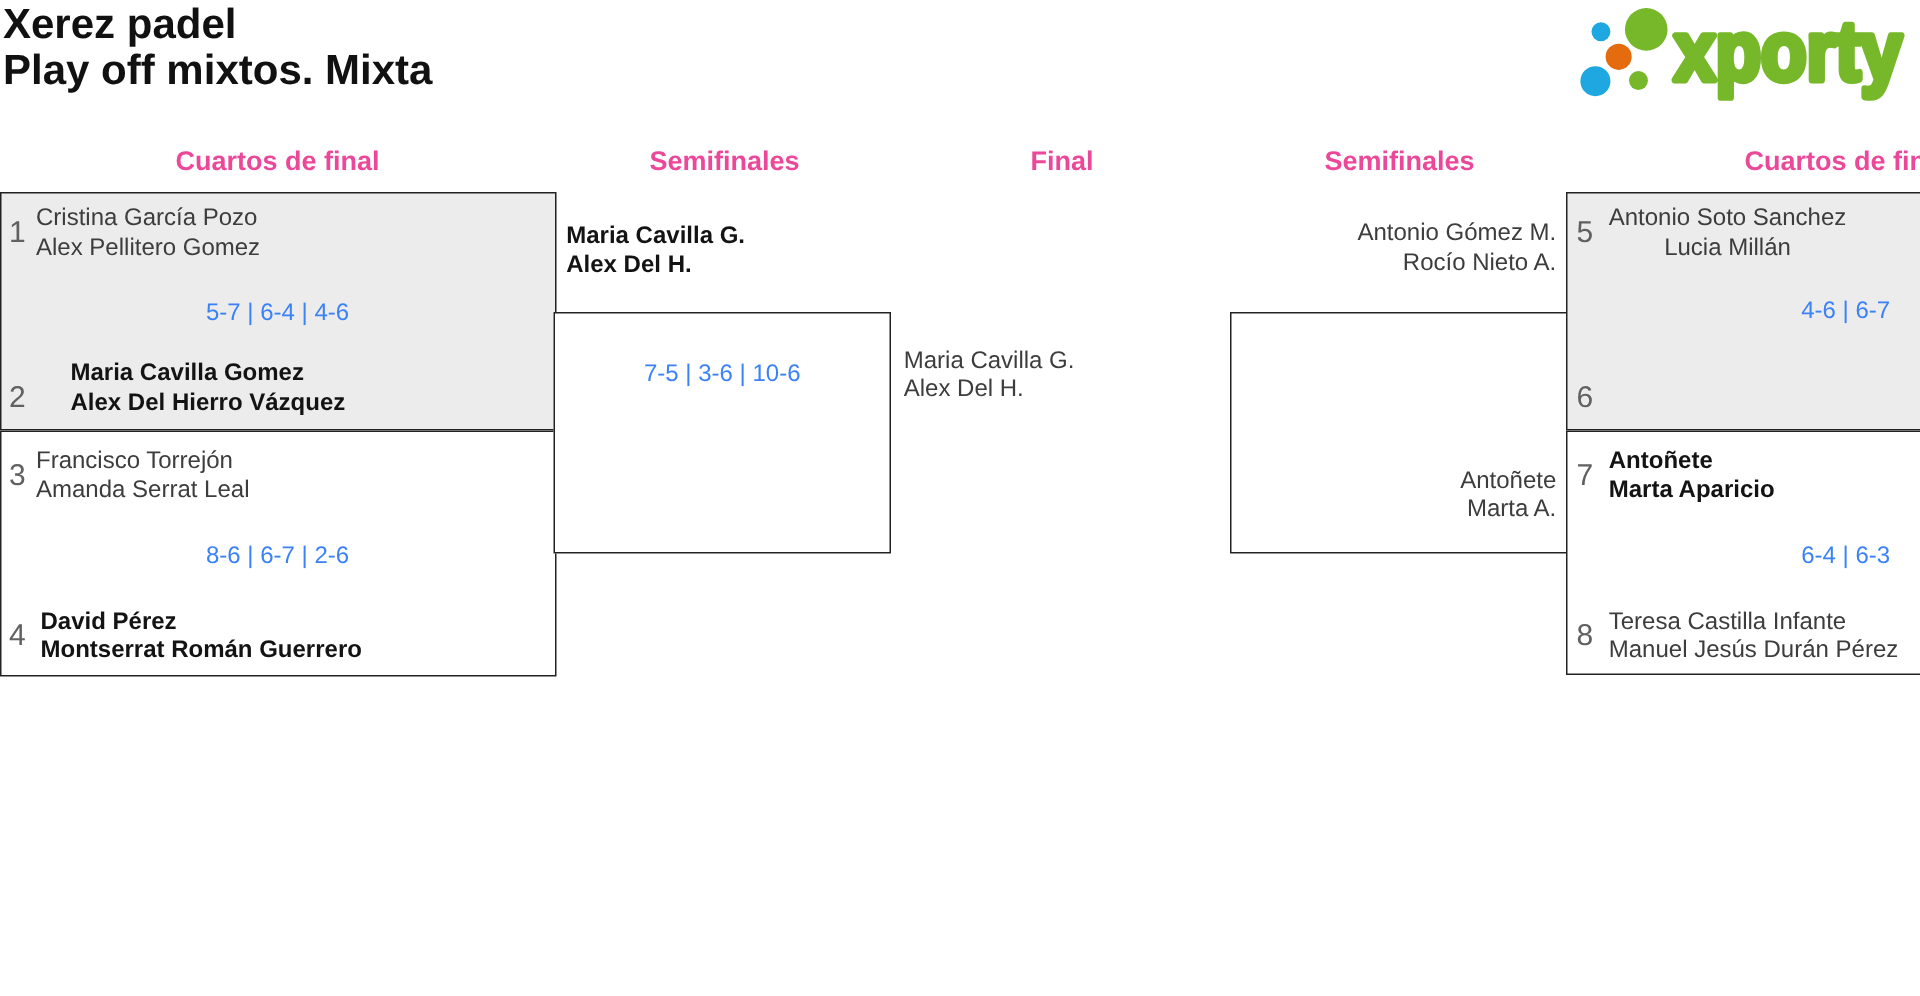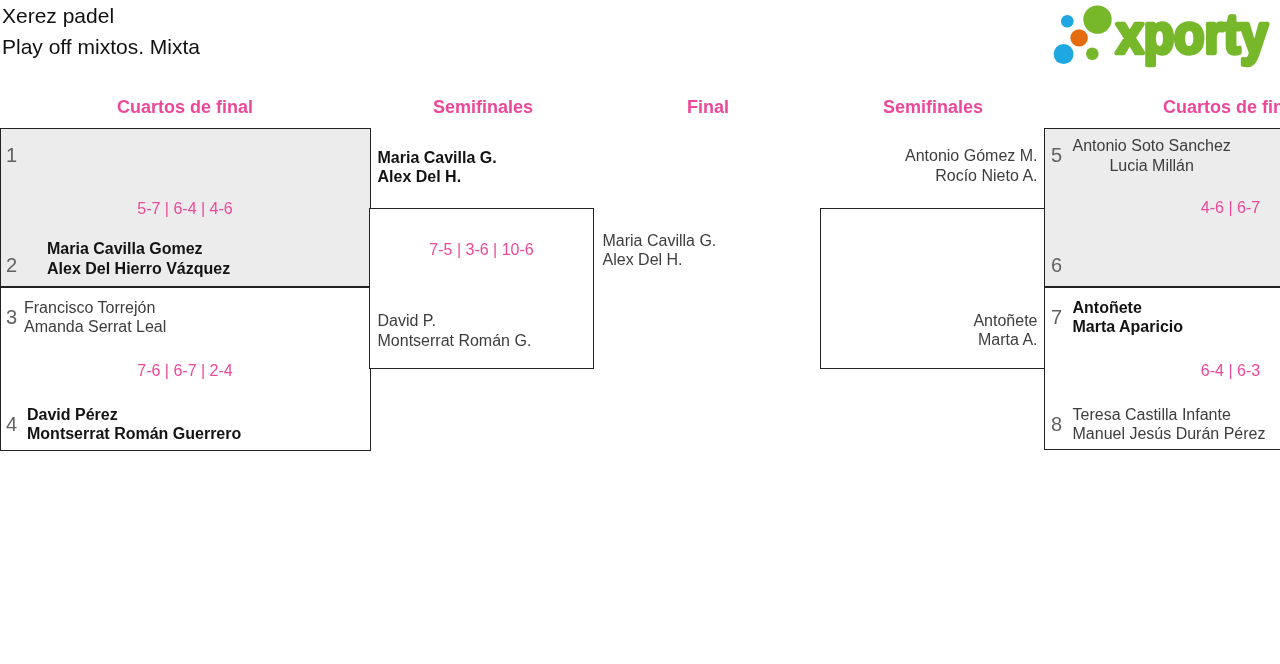--- a/index.html
+++ b/index.html
@@ -3,24 +3,24 @@
 <meta charset="utf-8">
 <style>
   html,body { margin:0; padding:0; background:#fff; }
   #stage { position:relative; width:1280px; height:664px; overflow:hidden;
            font-family:"Liberation Sans", sans-serif; background:#fff; }
   .box { position:absolute; border:1.5px solid #222; box-sizing:border-box; background:#fff; }
   .grey { background:#ececec; }
   .t { position:absolute; font-size:16px; line-height:19.5px; color:#3d3d3d; white-space:pre; }
   .b { font-weight:bold; color:#131313; }
   .ra { text-align:right; }
-  .score { position:absolute; font-size:16px; line-height:19.5px; color:#ec4899; text-align:center; }
+  .score { position:absolute; font-size:16px; line-height:19.5px; color:#3b82f6; text-align:center; }
   .seed { position:absolute; font-size:20px; line-height:23px; color:#616161; }
   .hdr { position:absolute; top:97px; font-size:18px; line-height:20px; font-weight:bold; color:#ec4899; text-align:center; white-space:pre; }
-  .title { position:absolute; left:2px; top:0; font-size:21px; line-height:31px; font-weight:normal; color:#111; }
+  .title { position:absolute; left:2px; top:0; font-size:28px; line-height:31px; font-weight:bold; color:#111; }
 </style>
 </head>
 <body>
 <div id="stage">
   <div class="title">Xerez padel<br>Play off mixtos. Mixta</div>
 
   <svg style="position:absolute;left:1040px;top:0" width="240" height="80" viewBox="0 0 240 80">
     <circle cx="27.3" cy="21.2" r="6.3" fill="#1ea7e1"></circle>
     <circle cx="57.5" cy="19.6" r="14.2" fill="#76b82a"></circle>
     <circle cx="39.1" cy="37.9" r="8.7" fill="#e56b0f"></circle>
@@ -36,33 +36,33 @@
   <div class="hdr" style="left:1151px;width:160px;">Cuartos de final</div>
 
   <div class="box grey" style="left:0;top:128px;width:370.5px;height:159px;"></div>
   <div class="box" style="left:0;top:287px;width:370.5px;height:164px;"></div>
   <div class="box" style="left:369px;top:207.5px;width:225px;height:161.5px;"></div>
   <div class="box" style="left:819.5px;top:207.5px;width:226px;height:161.5px;"></div>
   <div class="box grey" style="left:1044px;top:128px;width:372px;height:159px;"></div>
   <div class="box" style="left:1044px;top:287px;width:372px;height:163px;"></div>
 
   <div class="seed" style="left:6px;top:143.5px;">1</div>
+  <div class="t" style="left:24px;top:136.2px;">Cristina García Pozo<br>Alex Pellitero Gomez</div>
   <div class="score" style="left:0;width:370px;top:199.2px;">5-7 | 6-4 | 4-6</div>
   <div class="seed" style="left:6px;top:253.5px;">2</div>
   <div class="t b" style="left:27px;top:239px;margin-left:20px;">Maria Cavilla Gomez<br>Alex Del Hierro Vázquez</div>
 
   <div class="seed" style="left:6px;top:305.5px;">3</div>
   <div class="t" style="left:24px;top:297.7px;">Francisco Torrejón<br>Amanda Serrat Leal</div>
-  <div class="score" style="left:0;width:370px;top:360.7px;">7-6 | 6-7 | 2-4</div>
+  <div class="score" style="left:0;width:370px;top:360.7px;">8-6 | 6-7 | 2-6</div>
   <div class="seed" style="left:6px;top:413px;">4</div>
   <div class="t b" style="left:27px;top:404.7px;">David Pérez<br>Montserrat Román Guerrero</div>
 
   <div class="t b" style="left:377.5px;top:147.7px;">Maria Cavilla G.<br>Alex Del H.</div>
   <div class="score" style="left:369px;width:225px;top:240.2px;">7-5 | 3-6 | 10-6</div>
-  <div class="t" style="left:377.5px;top:311.2px;">David P.<br>Montserrat Román G.</div>
 
   <div class="t" style="left:602.5px;top:230.7px;">Maria Cavilla G.<br>Alex Del H.</div>
 
   <div class="t ra" style="right:242.5px;top:146px;">Antonio Gómez M.<br>Rocío Nieto A.</div>
   <div class="t ra" style="right:242.5px;top:310.7px;">Antoñete<br>Marta A.</div>
 
   <div class="seed" style="left:1051px;top:143.5px;">5</div>
   <div class="t" style="left:1072.5px;top:136.2px;text-align:center;">Antonio Soto Sanchez<br>Lucia Millán</div>
   <div class="score" style="left:1045px;width:371px;top:198.2px;">4-6 | 6-7</div>
   <div class="seed" style="left:1051px;top:253.5px;">6</div>

